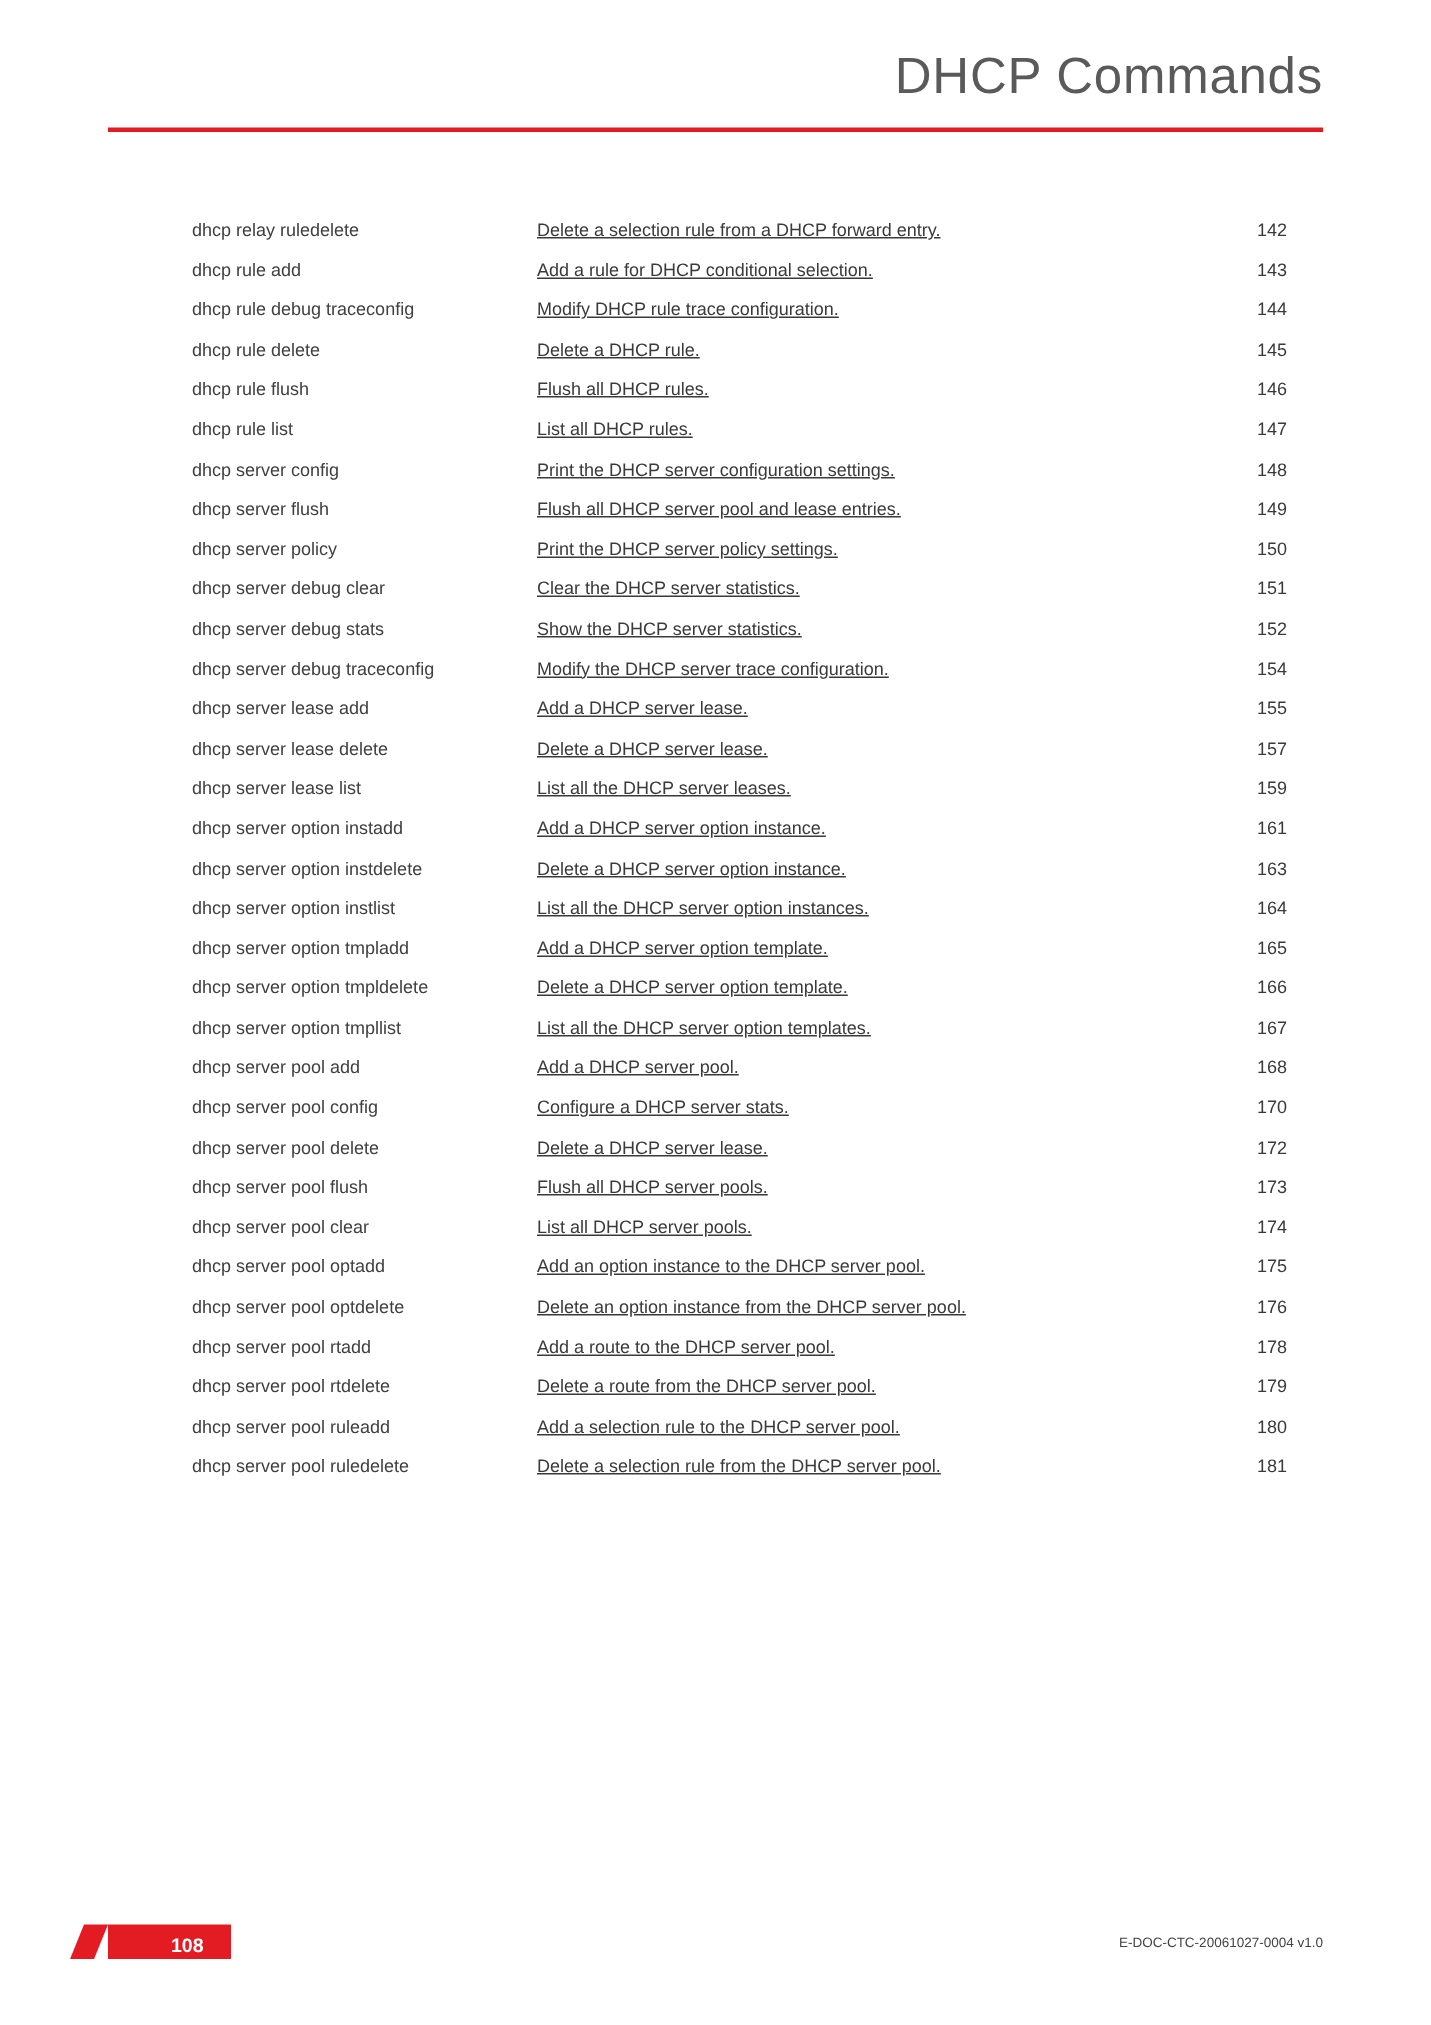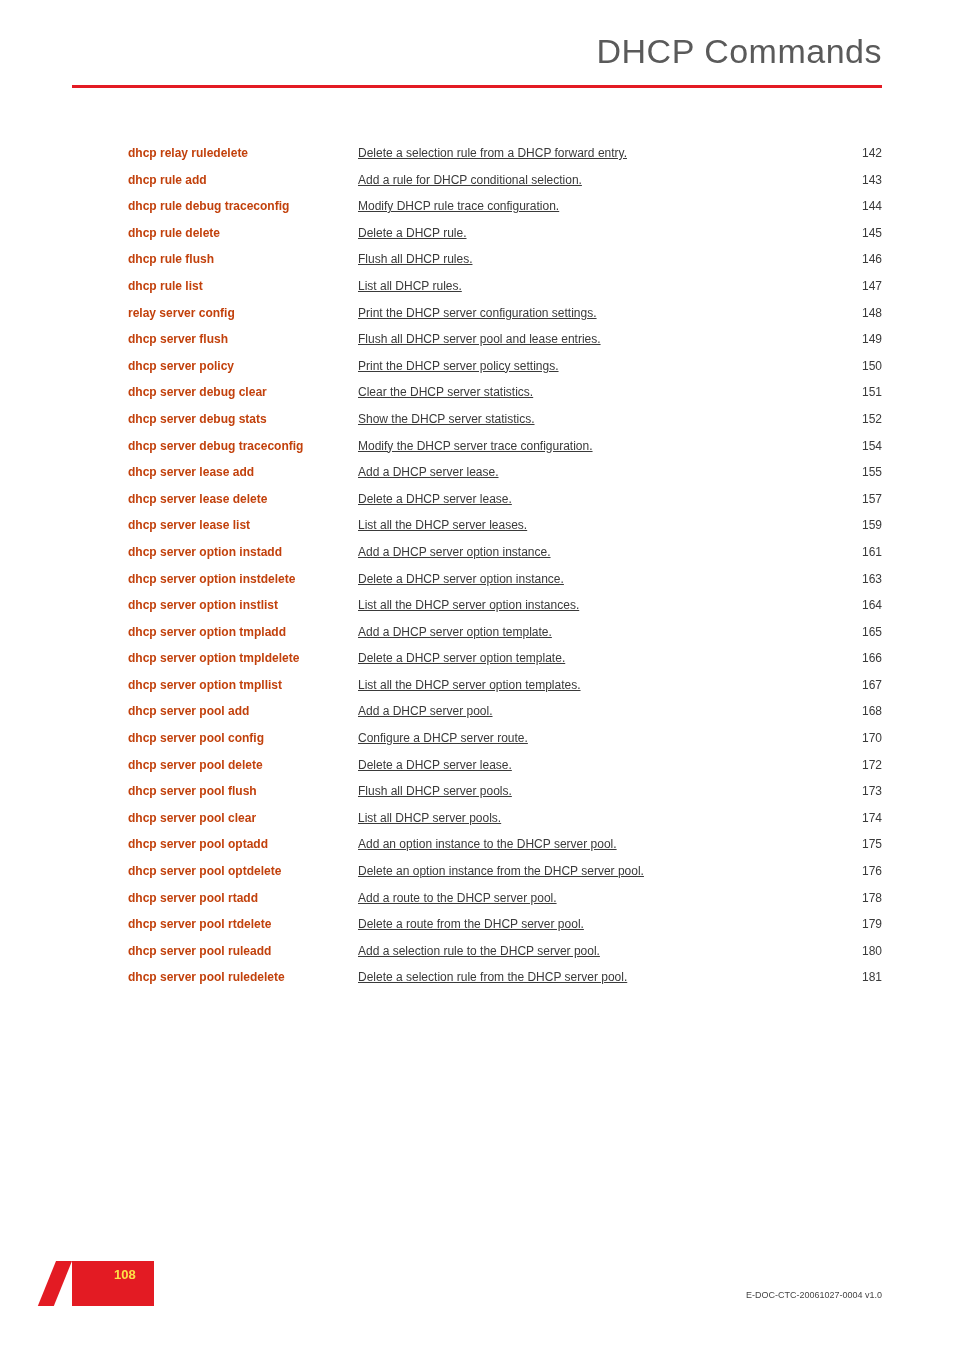--- a/index.html
+++ b/index.html
@@ -4,25 +4,25 @@
 <style>
 * { margin: 0; padding: 0; box-sizing: border-box; }
 html, body { width: 954px; height: 1350px; background: #fff; font-family: Arial, Helvetica, sans-serif; }
 .page { width: 954px; height: 1350px; position: relative; padding: 0; }
 .header-area { padding: 32px 72px 0 72px; }
 .title { font-size: 34px; font-weight: 300; color: #5a5a5a; text-align: right; letter-spacing: 0.5px; font-family: Arial, Helvetica, sans-serif; }
 .divider { height: 3px; background: #e31b23; margin-top: 14px; }
 .content { padding: 56px 72px 0 128px; }
 .toc-table { width: 100%; border-collapse: collapse; }
 .toc-table td { padding: 0 0 8px 0; vertical-align: top; font-size: 12px; line-height: 1.55; }
-.cmd-col { width: 230px; color: #c2410c; font-weight: 700; }
+.cmd-col { width: 230px; color: #404040; font-weight: 400; }
 .desc-col { color: #3a3a3a; text-decoration: underline; }
-.pg-col { width: 44px; text-align: right; color: #3a3a3a; }
+.pg-col { width: 44px; color: #3a3a3a; }
 .footer { position: absolute; bottom: 44px; left: 0; right: 0; height: 26px; }
-.page-badge { position: absolute; left: 72px; bottom: 0; background: #e31b23; color: #fde047; font-size: 13px; font-weight: bold; padding: 6px 18px 24px 42px; margin-top: 33px; }
+.page-badge { position: absolute; left: 72px; bottom: 0; background: #e31b23; color: #ffffff; font-size: 13px; font-weight: bold; padding: 6px 18px 2px 42px; margin-top: 33px; }
 .page-badge::before { content: ""; position: absolute; left: -16px; top: 0; bottom: 0; width: 16px; background: #e31b23; transform: skewX(-22deg); transform-origin: top left; }
 .doc-id { position: absolute; right: 72px; bottom: 6px; font-size: 9px; color: #444; }
 </style>
 </head>
 <body>
 <div class="page">
   <div class="header-area">
     <h1 class="title">DHCP Commands</h1>
     <div class="divider"></div>
   </div>
@@ -53,21 +53,21 @@
             <td class="cmd-col">dhcp rule flush</td>
             <td class="desc-col">Flush all DHCP rules.</td>
             <td class="pg-col">146</td>
           </tr>
           <tr>
             <td class="cmd-col">dhcp rule list</td>
             <td class="desc-col">List all DHCP rules.</td>
             <td class="pg-col">147</td>
           </tr>
           <tr>
-            <td class="cmd-col">relay server config</td>
+            <td class="cmd-col">dhcp server config</td>
             <td class="desc-col">Print the DHCP server configuration settings.</td>
             <td class="pg-col">148</td>
           </tr>
           <tr>
             <td class="cmd-col">dhcp server flush</td>
             <td class="desc-col">Flush all DHCP server pool and lease entries.</td>
             <td class="pg-col">149</td>
           </tr>
           <tr>
             <td class="cmd-col">dhcp server policy</td>
@@ -134,21 +134,21 @@
             <td class="desc-col">List all the DHCP server option templates.</td>
             <td class="pg-col">167</td>
           </tr>
           <tr>
             <td class="cmd-col">dhcp server pool add</td>
             <td class="desc-col">Add a DHCP server pool.</td>
             <td class="pg-col">168</td>
           </tr>
           <tr>
             <td class="cmd-col">dhcp server pool config</td>
-            <td class="desc-col">Configure a DHCP server route.</td>
+            <td class="desc-col">Configure a DHCP server stats.</td>
             <td class="pg-col">170</td>
           </tr>
           <tr>
             <td class="cmd-col">dhcp server pool delete</td>
             <td class="desc-col">Delete a DHCP server lease.</td>
             <td class="pg-col">172</td>
           </tr>
           <tr>
             <td class="cmd-col">dhcp server pool flush</td>
             <td class="desc-col">Flush all DHCP server pools.</td>

